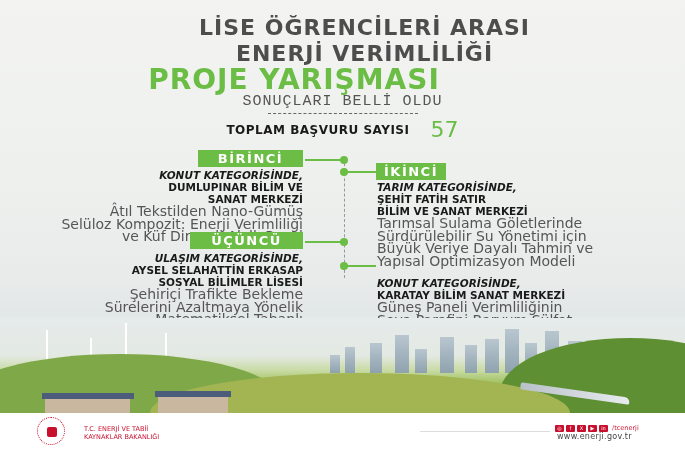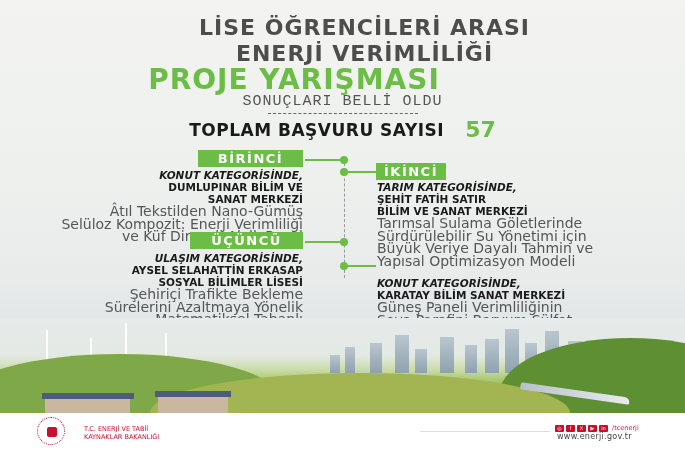--- a/index.html
+++ b/index.html
@@ -28,22 +28,22 @@
     color: #555; font-size: 15px; letter-spacing: 1px; font-family: Liberation Mono, monospace;
   }
   .dashes {
     position: absolute; left: 268px; top: 113px; width: 150px; height: 2px;
     border-top: 1px dashed #666;
   }
   .total {
     position: absolute; left: 0; width: 685px; top: 117px; text-align: center;
     white-space: nowrap;
   }
-  .total-label { font-weight: bold; color: #1a1a1a; font-size: 17px; letter-spacing: 0.5px; vertical-align: middle; }
-  .total-value { font-weight: bold; color: #6bbd45; font-size: 22px; vertical-align: middle; margin-left: 16px; }
+  .total-label { font-weight: bold; color: #1a1a1a; font-size: 12px; letter-spacing: 0.5px; vertical-align: middle; }
+  .total-value { font-weight: normal; color: #6bbd45; font-size: 22px; vertical-align: middle; margin-left: 16px; }
 
   
   .tl-line { position: absolute; left: 344px; top: 158px; width: 0; height: 120px; border-left: 1px dashed #999; }
   .conn { position: absolute; height: 2px; background: #6bbd45; }
   .dot { position: absolute; width: 8px; height: 8px; border-radius: 50%; background: #6bbd45; }
 
   .badge {
     position: absolute; background: #6bbd45; color: #ffffff; font-weight: bold;
     font-size: 13px; letter-spacing: 1.5px; text-align: center; line-height: 17px; height: 17px;
   }

